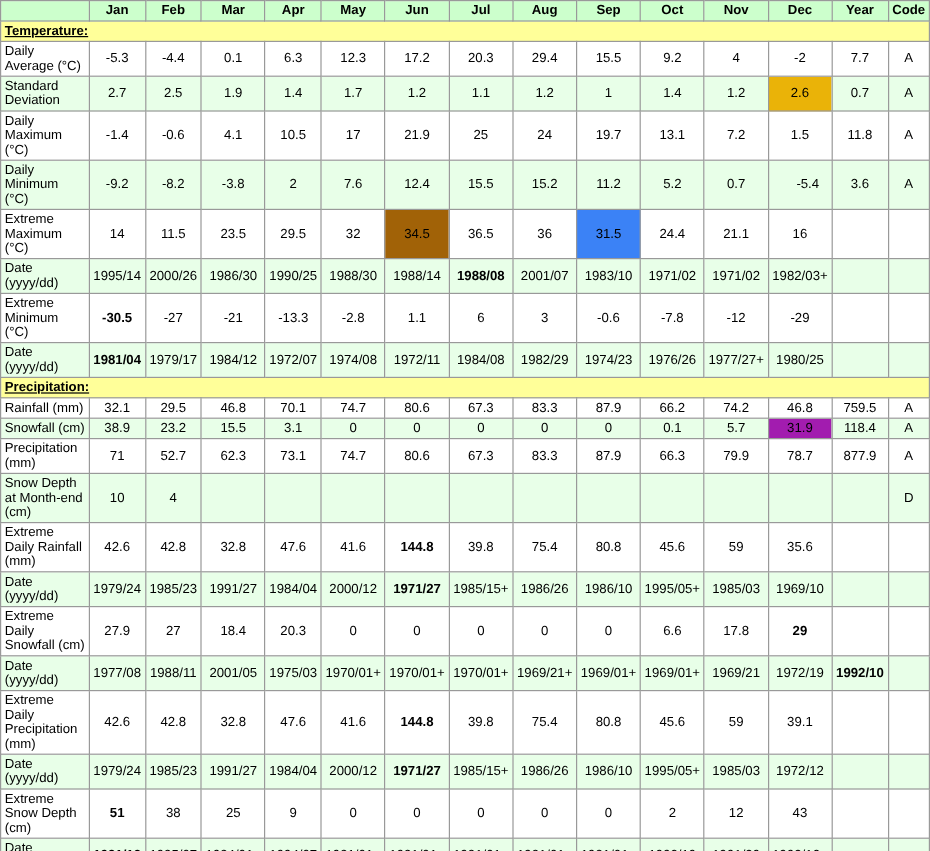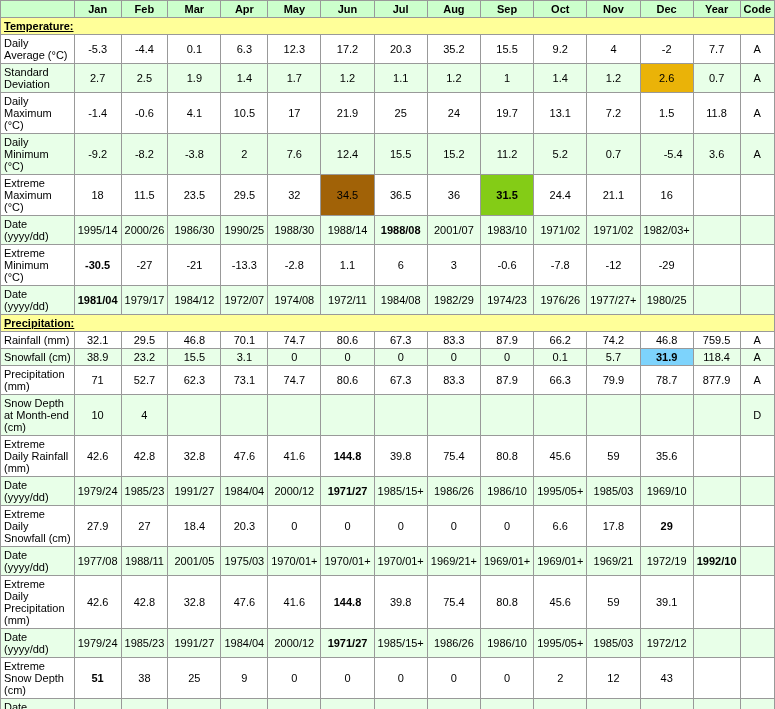--- a/index.html
+++ b/index.html
@@ -38,21 +38,21 @@
       </tr>
       <tr>
         <td class="row-header" style="background: rgb(255, 255, 255); text-align: left;">Daily Average (°C)</td>
         <td style="background: rgb(255, 255, 255);">-5.3</td>
         <td style="background: rgb(255, 255, 255);">-4.4</td>
         <td style="background: rgb(255, 255, 255);">0.1</td>
         <td style="background: rgb(255, 255, 255);">6.3</td>
         <td style="background: rgb(255, 255, 255);">12.3</td>
         <td style="background: rgb(255, 255, 255);">17.2</td>
         <td style="background: rgb(255, 255, 255);">20.3</td>
-        <td style="background: rgb(255, 255, 255);">35.2</td>
+        <td style="background: rgb(255, 255, 255);">29.4</td>
         <td style="background: rgb(255, 255, 255);">15.5</td>
         <td style="background: rgb(255, 255, 255);">9.2</td>
         <td style="background: rgb(255, 255, 255);">4</td>
         <td style="background: rgb(255, 255, 255);">-2</td>
         <td style="background: rgb(255, 255, 255);">7.7</td>
         <td style="background: rgb(255, 255, 255);">A</td>
       </tr>
       <tr>
         <td class="row-header" style="background: rgb(232, 255, 232); text-align: left;">Standard Deviation</td>
         <td style="background: rgb(232, 255, 232);">2.7</td>
@@ -99,29 +99,29 @@
         <td style="background: rgb(232, 255, 232);">15.2</td>
         <td style="background: rgb(232, 255, 232);">11.2</td>
         <td style="background: rgb(232, 255, 232);">5.2</td>
         <td style="background: rgb(232, 255, 232);">0.7</td>
         <td style="background: rgb(232, 255, 232); padding-left: 16px;">-5.4</td>
         <td style="background: rgb(232, 255, 232);">3.6</td>
         <td style="background: rgb(232, 255, 232);">A</td>
       </tr>
       <tr>
         <td class="row-header" style="background: rgb(255, 255, 255); text-align: left;">Extreme Maximum (°C)</td>
-        <td style="background: rgb(255, 255, 255);">18</td>
+        <td style="background: rgb(255, 255, 255);">14</td>
         <td style="background: rgb(255, 255, 255);">11.5</td>
         <td style="background: rgb(255, 255, 255);">23.5</td>
         <td style="background: rgb(255, 255, 255);">29.5</td>
         <td style="background: rgb(255, 255, 255);">32</td>
         <td style="background: #a16207;">34.5</td>
         <td style="background: rgb(255, 255, 255); font-weight: normal;">36.5</td>
         <td style="background: rgb(255, 255, 255);">36</td>
-        <td style="background: #84cc16; font-weight: bold;">31.5</td>
+        <td style="background: #3b82f6;">31.5</td>
         <td style="background: rgb(255, 255, 255);">24.4</td>
         <td style="background: rgb(255, 255, 255);">21.1</td>
         <td style="background: rgb(255, 255, 255);">16</td>
         <td style="background: rgb(255, 255, 255);"></td>
         <td style="background: rgb(255, 255, 255);"></td>
       </tr>
       <tr>
         <td class="row-header" style="background: rgb(232, 255, 232); text-align: left;">Date (yyyy/dd)</td>
         <td style="background: rgb(232, 255, 232);">1995/14</td>
         <td style="background: rgb(232, 255, 232);">2000/26</td>
@@ -198,21 +198,21 @@
         <td style="background: rgb(232, 255, 232);">23.2</td>
         <td style="background: rgb(232, 255, 232);">15.5</td>
         <td style="background: rgb(232, 255, 232);">3.1</td>
         <td style="background: rgb(232, 255, 232);">0</td>
         <td style="background: rgb(232, 255, 232);">0</td>
         <td style="background: rgb(232, 255, 232);">0</td>
         <td style="background: rgb(232, 255, 232);">0</td>
         <td style="background: rgb(232, 255, 232);">0</td>
         <td style="background: rgb(232, 255, 232);">0.1</td>
         <td style="background: rgb(232, 255, 232);">5.7</td>
-        <td style="background: #7dd3fc; font-weight: bold;">31.9</td>
+        <td style="background: #a21caf;">31.9</td>
         <td style="background: rgb(232, 255, 232);">118.4</td>
         <td style="background: rgb(232, 255, 232);">A</td>
       </tr>
       <tr>
         <td class="row-header" style="background: rgb(255, 255, 255); text-align: left;">Precipitation (mm)</td>
         <td style="background: rgb(255, 255, 255);">71</td>
         <td style="background: rgb(255, 255, 255);">52.7</td>
         <td style="background: rgb(255, 255, 255);">62.3</td>
         <td style="background: rgb(255, 255, 255);">73.1</td>
         <td style="background: rgb(255, 255, 255);">74.7</td>

